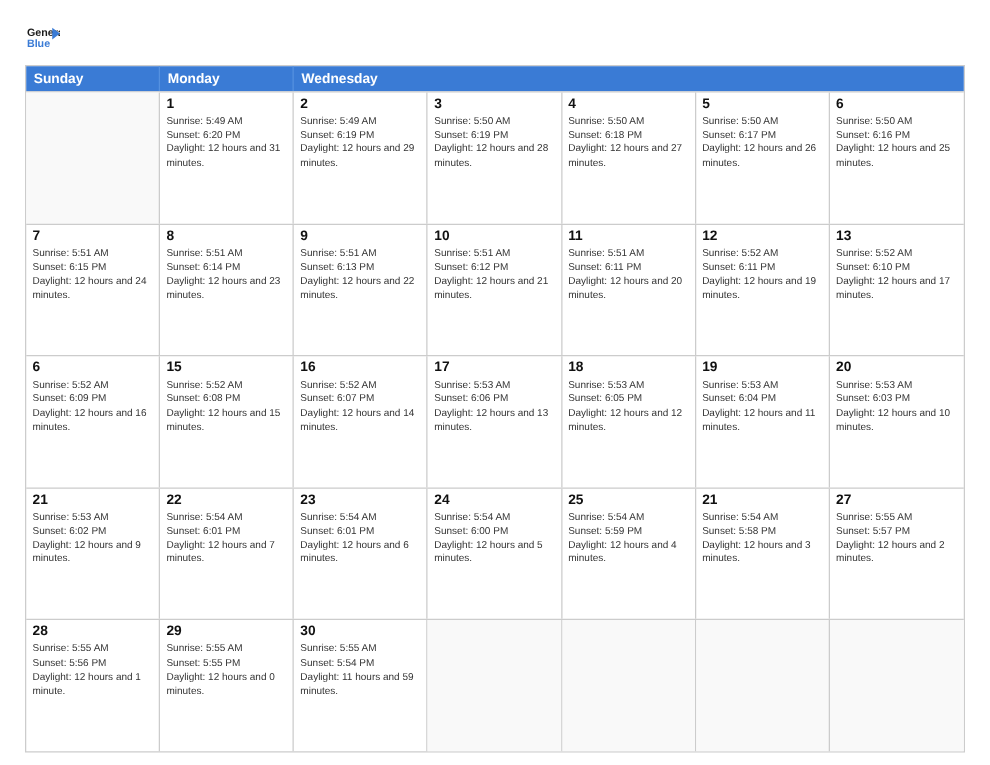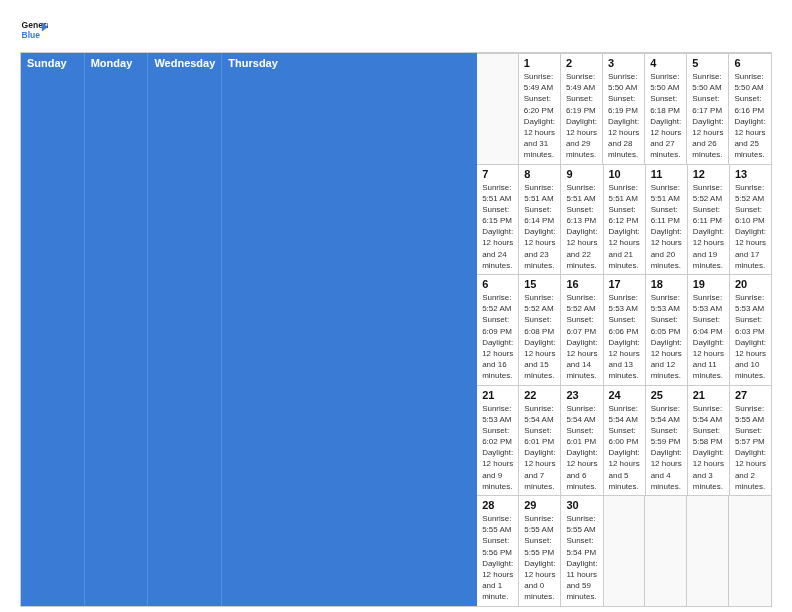--- a/index.html
+++ b/index.html
@@ -40,21 +40,21 @@
       font-weight: normal;
       color: #1a1a1a;
     }
     .subtitle {
       font-size: 13px;
       color: #333;
     }
     .calendar {
       flex: 1;
       display: flex;
-      flex-direction: row;
+      flex-direction: column;
       border: 1px solid #ccc;
     }
     .cal-header {
       display: grid;
       grid-template-columns: repeat(7, 1fr);
       background: #3a7bd5;
     }
     .cal-header-cell {
       color: #fff;
       font-size: 11px;
@@ -118,21 +118,20 @@
       <div class="month-title"></div>
       <div class="subtitle"></div>
     </div>
   </div>
 
   <div class="calendar">
     <div class="cal-header">
     <div class="cal-header-cell">Sunday</div>
         <div class="cal-header-cell">Monday</div>
         <div class="cal-header-cell">Wednesday</div>
-        <div class="cal-header-cell">Thursday</div>
       </div>
     <div class="cal-body">
     <div class="cal-row">
           <div class="cal-cell empty"></div>
           <div class="cal-cell">
             <div class="day-num">1</div>
             <div class="day-info">Sunrise: 5:49 AM<br>Sunset: 6:20 PM<br>Daylight: 12 hours and 31 minutes.</div>
           </div>
           <div class="cal-cell">
             <div class="day-num">2</div>

